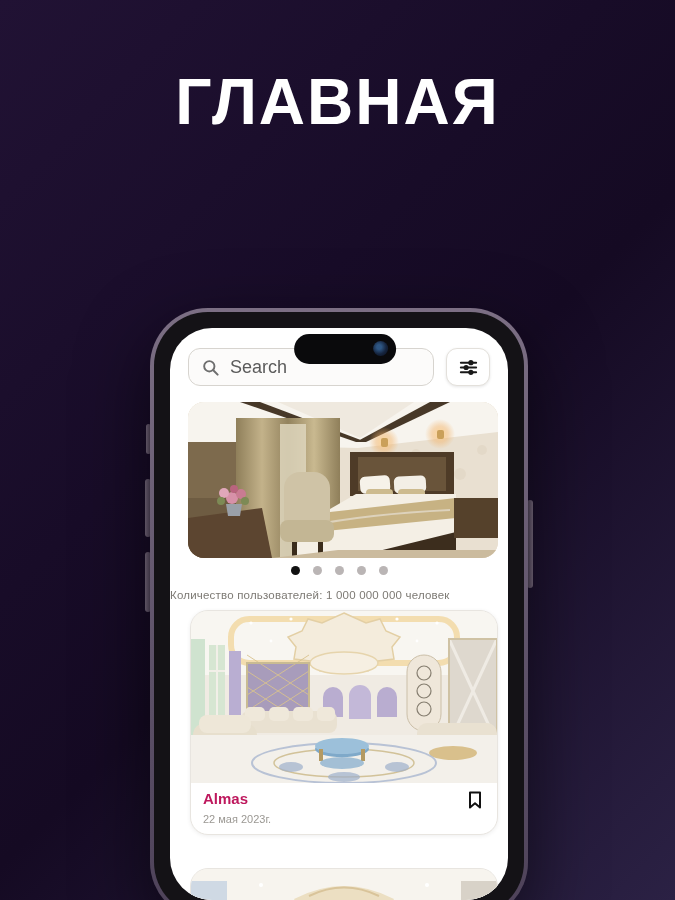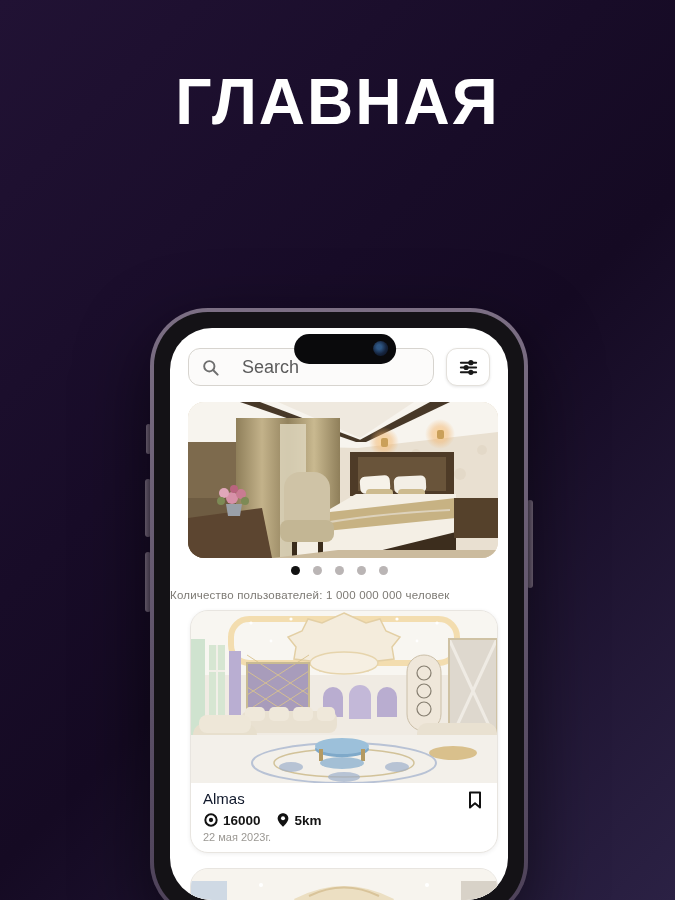--- a/index.html
+++ b/index.html
@@ -14,41 +14,41 @@
     background:linear-gradient(180deg,#7c6f84 0%,#5d5168 60%,#4e4259 100%);
     box-shadow:0 24px 70px rgba(0,0,0,.55);}
   .phone-bezel{position:absolute;inset:4px;border-radius:54px;background:#141216;}
   .phone-screen{position:absolute;inset:16px;border-radius:42px;background:#fff;overflow:hidden;}
   .dynamic-island{position:absolute;top:6px;left:50%;transform:translateX(-44%);width:102px;height:30px;
     border-radius:16px;background:#0a0a0c;z-index:30;}
   .camera-dot{position:absolute;top:7px;right:8px;width:15px;height:15px;border-radius:50%;
     background:radial-gradient(circle at 40% 40%,#2e5683 18%,#16253f 55%,#090d18 100%);}
   
   .search-row{position:absolute;top:20px;left:18px;right:18px;display:flex;gap:12px;z-index:10;}
-  .search-box{flex:1;display:flex;align-items:center;gap:20px;height:38px;padding:0 12px;
+  .search-box{flex:1;display:flex;align-items:center;gap:8px;height:38px;padding:0 12px;
     border:1.5px solid #d7d4cf;border-radius:12px;background:#fcfbfa;box-sizing:border-box;}
   .search-box input{border:none;outline:none;background:transparent;font-size:18px;color:#4a4a4a;
     width:100%;font-family:"Liberation Sans","DejaVu Sans",sans-serif;}
   .search-box input::placeholder{color:#5b5b5b;opacity:1;}
   .filter-btn{width:44px;height:38px;border:1px solid #e3e0db;border-radius:11px;background:#fff;
     display:flex;align-items:center;justify-content:center;box-shadow:0 1px 3px rgba(0,0,0,.10);cursor:pointer;}
   .photo-card{position:absolute;left:18px;top:74px;width:310px;height:156px;border-radius:16px;
     overflow:hidden;background:#e9e0d1;}
   .photo-card svg,.listing-img svg,.next-img svg{display:block;width:100%;height:100%;}
   .dots-row{position:absolute;top:238px;left:0;width:100%;display:flex;justify-content:center;gap:13px;}
   .dot{width:9px;height:9px;border-radius:50%;background:#bab5b5;}
   .dot.active{background:#111;}
   .count-text{position:absolute;top:261px;left:0;width:100%;text-align:left;font-size:11.5px;
     color:#7d7a74;letter-spacing:.2px;}
   .listing-card{position:absolute;left:20px;top:282px;width:306px;border:1px solid #e8e5e0;
     border-radius:18px;background:#fff;box-shadow:0 1px 4px rgba(0,0,0,.07);overflow:hidden;}
   .listing-img{width:100%;height:172px;overflow:hidden;}
   .listing-footer{padding:7px 12px 9px;}
   .lf-top{display:flex;justify-content:space-between;align-items:flex-start;}
-  .lf-title{font-size:15px;font-weight:400;color:#0f172a;}
+  .lf-title{font-size:15px;font-weight:700;color:#be185d;}
   .lf-stats{display:flex;align-items:center;gap:14px;margin-top:2px;}
   .stat{display:flex;align-items:center;gap:4px;font-size:13.5px;font-weight:700;color:#141414;}
   .lf-date{margin-top:3px;font-size:11px;color:#9b9893;}
   .next-card{position:absolute;left:20px;top:540px;width:306px;height:90px;border-radius:18px;
     overflow:hidden;background:#f6f3ed;border:1px solid #e8e5e0;}
   .next-img{width:100%;height:100%;}
   .bookmark-btn{background:none;border:none;padding:0;cursor:pointer;line-height:0;}
 </style>
 </head>
 <body>
@@ -242,40 +242,20 @@
             <div class="lf-top">
               <span class="lf-title">Almas</span>
               <button class="bookmark-btn">
                 <span style="line-height:0;">
                   <svg viewBox="0 0 24 24" width="20" height="20">
                       <path d="M6,3 h12 v18 l-6,-5 l-6,5 z" fill="none" stroke="#111" stroke-width="2.4" stroke-linejoin="round"></path>
                     </svg>
                 </span>
               </button>
             </div>
-            <div class="lf-stats">
-              <span class="stat">
-                <span style="line-height:0;">
-                  <svg viewBox="0 0 24 24" width="16" height="16">
-                      <circle cx="12" cy="12" r="8.5" fill="none" stroke="#111" stroke-width="3"></circle>
-                      <circle cx="12" cy="12" r="3.2" fill="#111"></circle>
-                    </svg>
-                </span>
-                <span>16000</span>
-              </span>
-              <span class="stat">
-                <span style="line-height:0;">
-                  <svg viewBox="0 0 24 24" width="16" height="16">
-                      <path d="M12,2 C7.6,2 4,5.4 4,9.6 C4,15 12,22 12,22 C12,22 20,15 20,9.6 C20,5.4 16.4,2 12,2 Z" fill="#111"></path>
-                      <circle cx="12" cy="9.5" r="3" fill="#fff"></circle>
-                    </svg>
-                </span>
-                <span>5km</span>
-              </span>
-            </div>
             <div class="lf-date">22 мая 2023г.</div>
           </div>
         </div>
 
         <div class="next-card">
           <div class="next-img">
             <svg viewBox="0 0 306 90" preserveAspectRatio="none" aria-hidden="true">
               <rect width="306" height="90" fill="#f7f4ee"></rect>
               <path d="M103,30 q50,-26 100,0 l-8,16 h-84 z" fill="#ecdfc2"></path>
               <path d="M118,27 q35,-17 70,0" stroke="#d9c49a" fill="none" stroke-width="2"></path>

